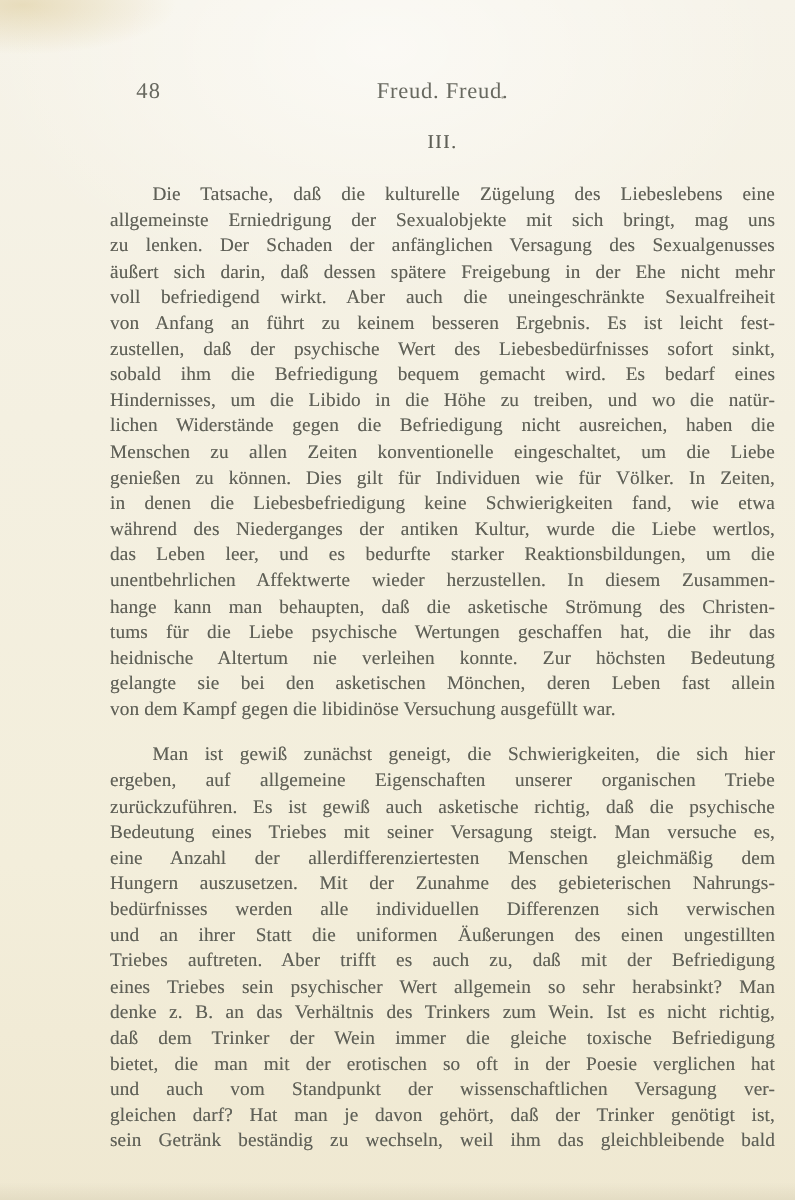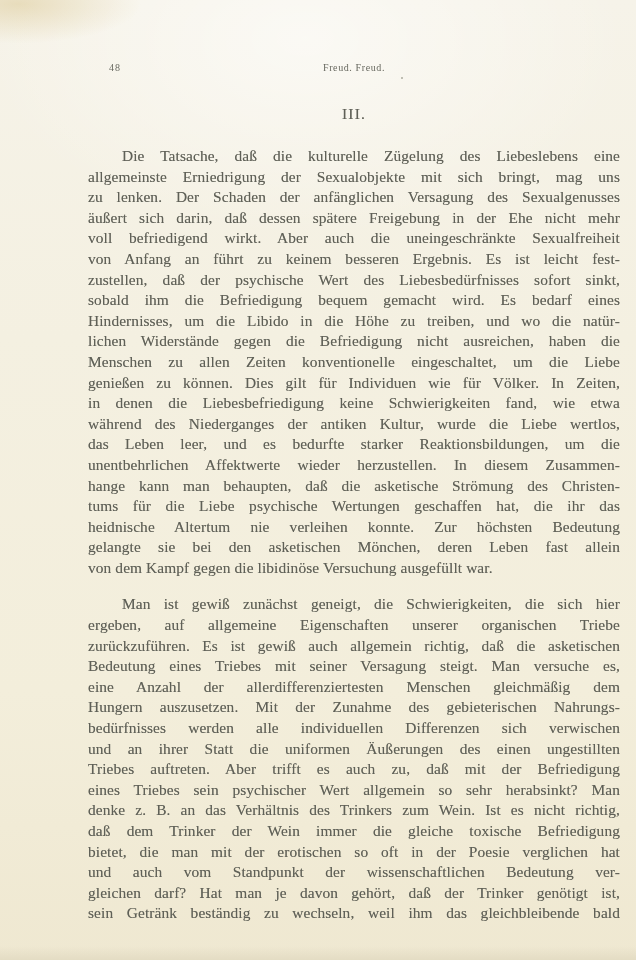--- a/index.html
+++ b/index.html
@@ -31,21 +31,21 @@
     position: absolute;
     left: 401px; top: 77px;
     width: 2px; height: 2px;
     border-radius: 50%;
     background: rgba(110,110,95,0.55);
   }
   .header {
     position: absolute;
     top: 62px; left: 88px;
     width: 532px; height: 20px;
-    font-size: 10px;
+    font-size: 18px;
     color: #686960;
   }
   .pagenum {
     position: absolute;
     left: 21px; top: 0;
     letter-spacing: 1px;
   }
   .running {
     position: absolute;
     left: 0; right: 0; top: 0;
@@ -115,29 +115,29 @@
       <div class="line">unentbehrlichen Affektwerte wieder herzustellen. In diesem Zusammen-</div>
       <div class="line">hange kann man behaupten, daß die asketische Strömung des Christen-</div>
       <div class="line">tums für die Liebe psychische Wertungen geschaffen hat, die ihr das</div>
       <div class="line">heidnische Altertum nie verleihen konnte. Zur höchsten Bedeutung</div>
       <div class="line">gelangte sie bei den asketischen Mönchen, deren Leben fast allein</div>
       <div class="line end">von dem Kampf gegen die libidinöse Versuchung ausgefüllt war.</div>
     </div>
     <div class="para">
       <div class="line first">Man ist gewiß zunächst geneigt, die Schwierigkeiten, die sich hier</div>
       <div class="line">ergeben, auf allgemeine Eigenschaften unserer organischen Triebe</div>
-      <div class="line">zurückzuführen. Es ist gewiß auch allgemein richtig, daß die asketischen</div>
+      <div class="line">zurückzuführen. Es ist gewiß auch asketische richtig, daß die psychische</div>
       <div class="line">Bedeutung eines Triebes mit seiner Versagung steigt. Man versuche es,</div>
       <div class="line">eine Anzahl der allerdifferenziertesten Menschen gleichmäßig dem</div>
       <div class="line">Hungern auszusetzen. Mit der Zunahme des gebieterischen Nahrungs-</div>
       <div class="line">bedürfnisses werden alle individuellen Differenzen sich verwischen</div>
       <div class="line">und an ihrer Statt die uniformen Äußerungen des einen ungestillten</div>
       <div class="line">Triebes auftreten. Aber trifft es auch zu, daß mit der Befriedigung</div>
       <div class="line">eines Triebes sein psychischer Wert allgemein so sehr herabsinkt? Man</div>
       <div class="line">denke z. B. an das Verhältnis des Trinkers zum Wein. Ist es nicht richtig,</div>
       <div class="line">daß dem Trinker der Wein immer die gleiche toxische Befriedigung</div>
       <div class="line">bietet, die man mit der erotischen so oft in der Poesie verglichen hat</div>
-      <div class="line">und auch vom Standpunkt der wissenschaftlichen Bedeutung ver-</div>
+      <div class="line">und auch vom Standpunkt der wissenschaftlichen Versagung ver-</div>
       <div class="line">gleichen darf? Hat man je davon gehört, daß der Trinker genötigt ist,</div>
       <div class="line">sein Getränk beständig zu wechseln, weil ihm das gleichbleibende bald</div>
     </div>
   </div>
 </div>
 
 </body></html>

